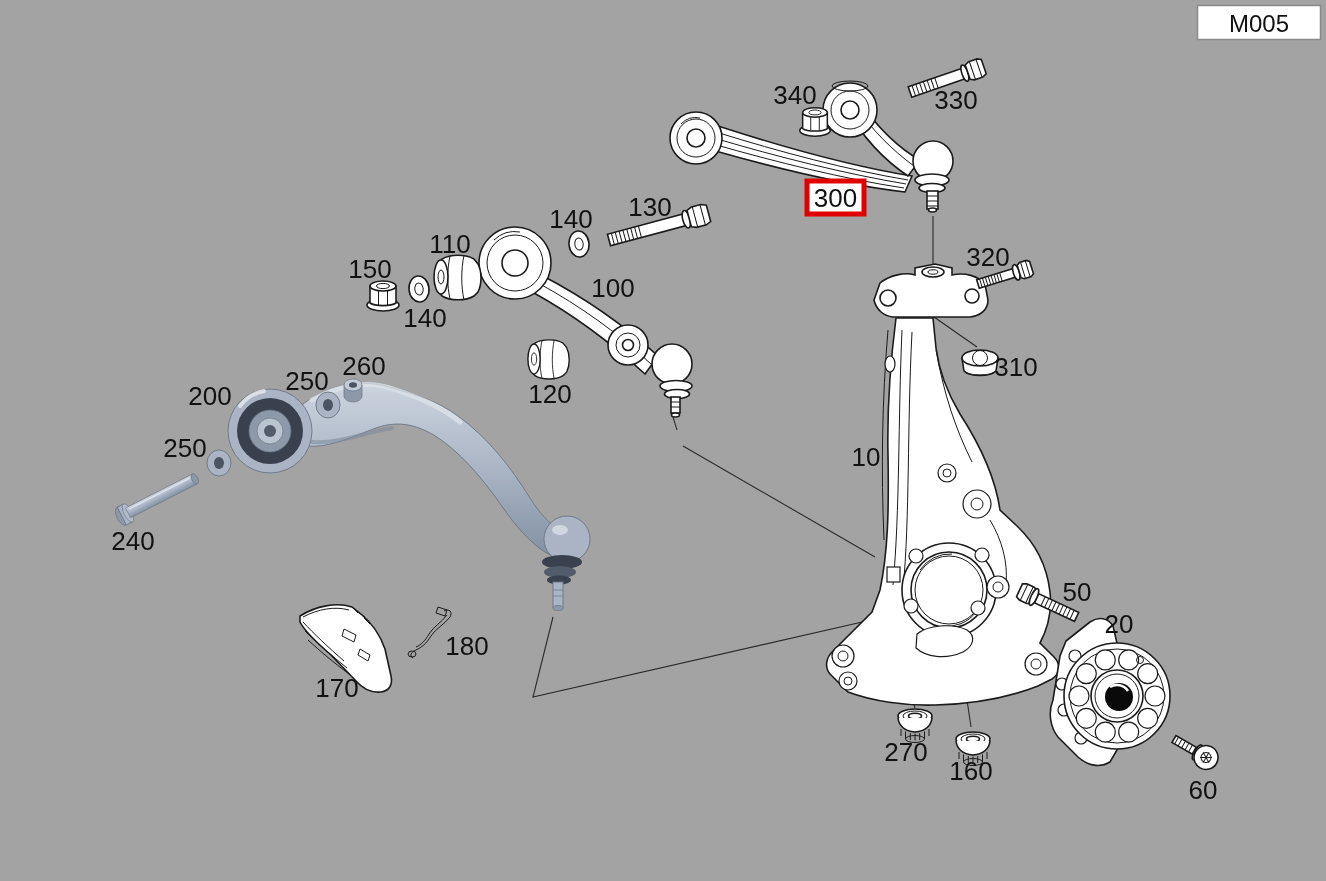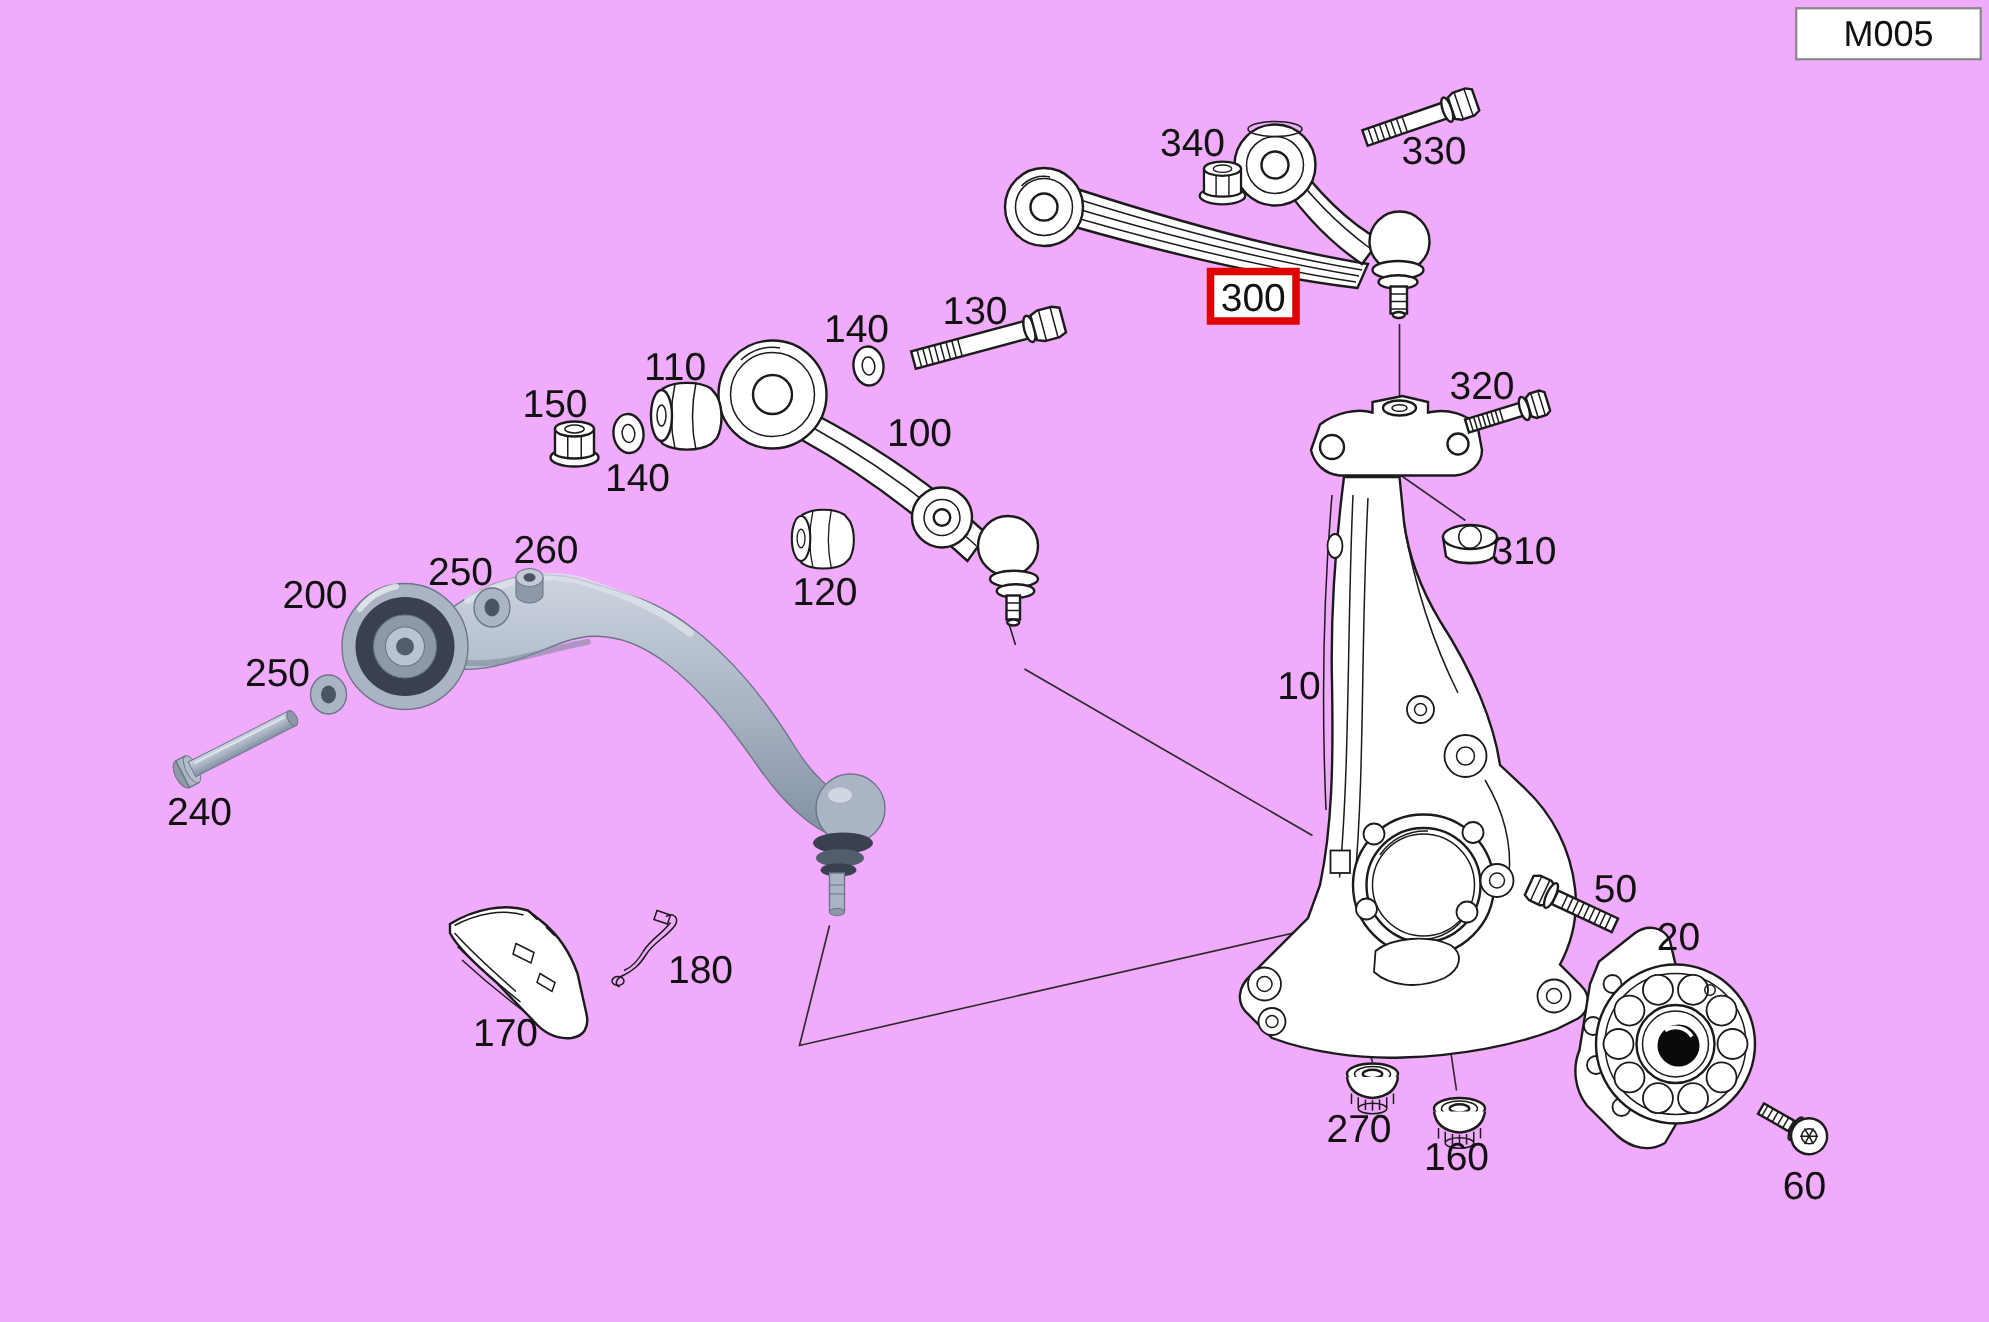--- a/index.html
+++ b/index.html
@@ -1,16 +1,16 @@
 <!DOCTYPE html>
 <html><head>
 <meta charset="utf-8">
 <style>
   html,body{margin:0;padding:0;background:#ffffff;}
-  .stage{position:relative;width:1326px;height:881px;background:#f0abfc;overflow:hidden;
+  .stage{position:relative;width:1326px;height:881px;background:#a3a3a3;overflow:hidden;
          font-family:"Liberation Sans", sans-serif;}
   svg{position:absolute;left:0;top:0;}
   .ln  {fill:#ffffff;stroke:#1b1b1b;stroke-width:1.6;}
   .ln2 {fill:none;stroke:#1b1b1b;stroke-width:1;}
   .lnf {fill:#ffffff;stroke:#1b1b1b;stroke-width:1.2;}
   .leader{fill:none;stroke:#2a2a2a;stroke-width:1.1;}
   .lbl{font-family:"Liberation Sans",sans-serif;font-size:26px;fill:#111;}
   .ref{font-family:"Liberation Sans",sans-serif;font-size:24px;fill:#111;}
   .gray1{fill:#aab4c4;stroke:#6a7585;stroke-width:0.9;}
   .gray2{fill:#8d98a8;stroke:#6a7585;stroke-width:0.7;}

